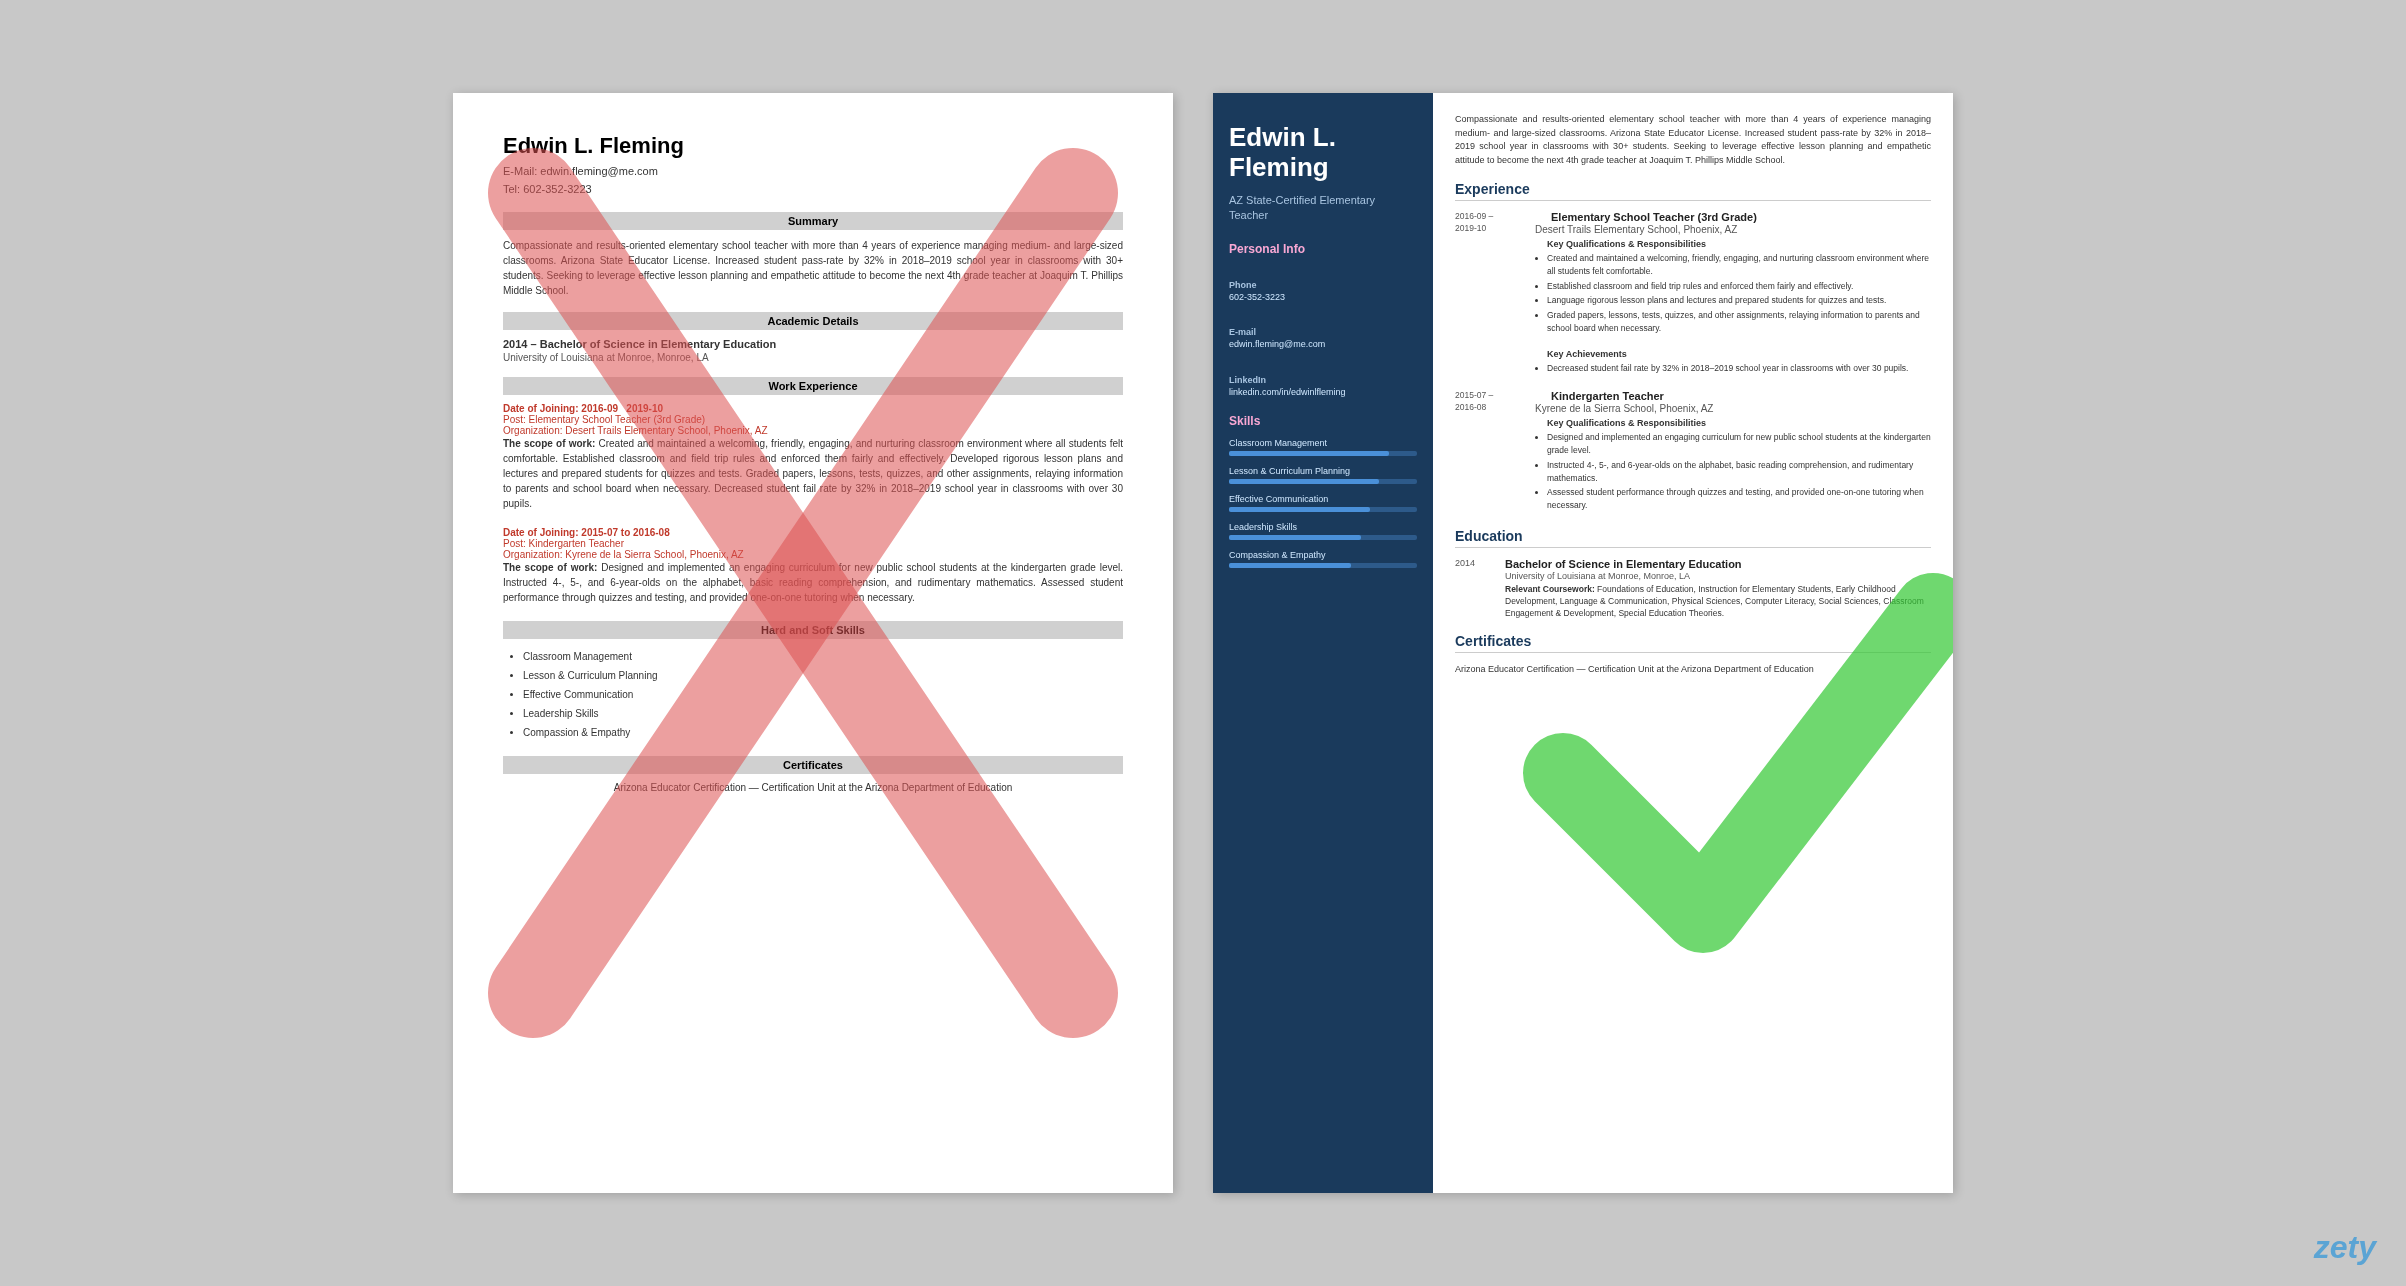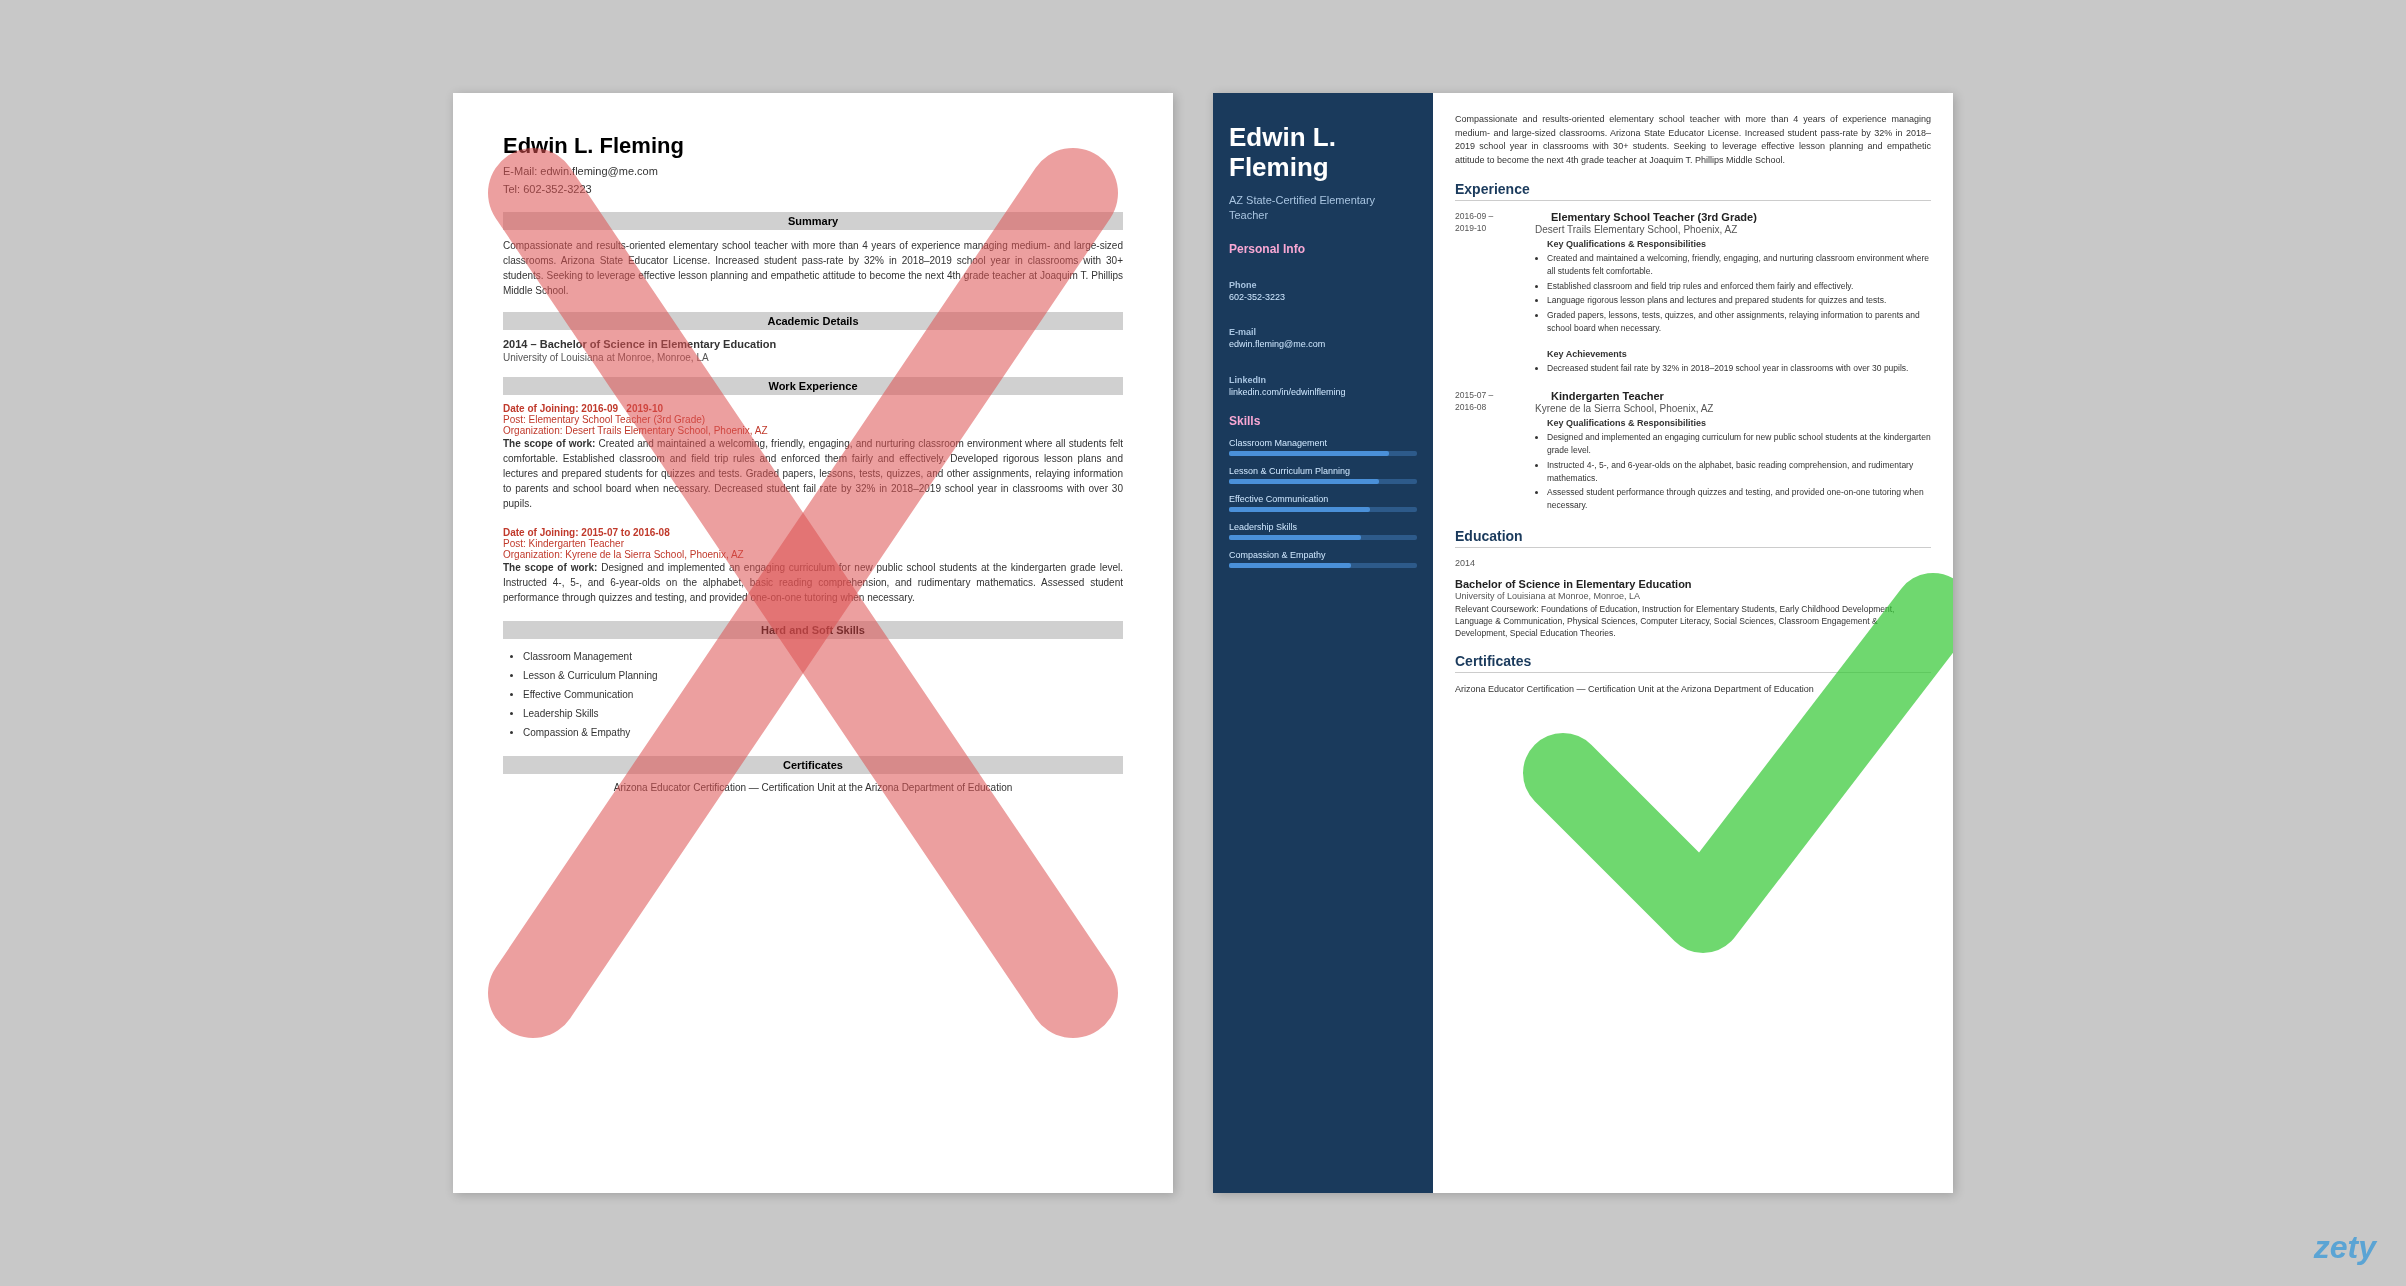--- a/index.html
+++ b/index.html
@@ -251,21 +251,20 @@
       line-height: 1.5;
       padding-left: 12px;
       list-style: disc;
     }
     .exp-bullets li { margin-bottom: 2px; }
 
     .edu-entry {
       display: flex;
       gap: 10px;
       margin-bottom: 10px;
-      flex-direction: column;
     }
     .edu-year {
       font-size: 9px;
       color: #555;
       width: 40px;
       flex-shrink: 0;
     }
     .edu-content {}
     .edu-degree {
       font-size: 11px;
@@ -276,21 +275,21 @@
     .edu-school {
       font-size: 9px;
       color: #555;
       margin-bottom: 3px;
     }
     .edu-coursework {
       font-size: 8.5px;
       color: #333;
       line-height: 1.4;
     }
-    .edu-coursework span { font-weight: normal; }
+    .edu-coursework span { font-weight: bold; }
 
     .cert-text {
       font-size: 9px;
       color: #333;
       line-height: 1.4;
     }
 
     
     .zety-logo {
       position: absolute;

